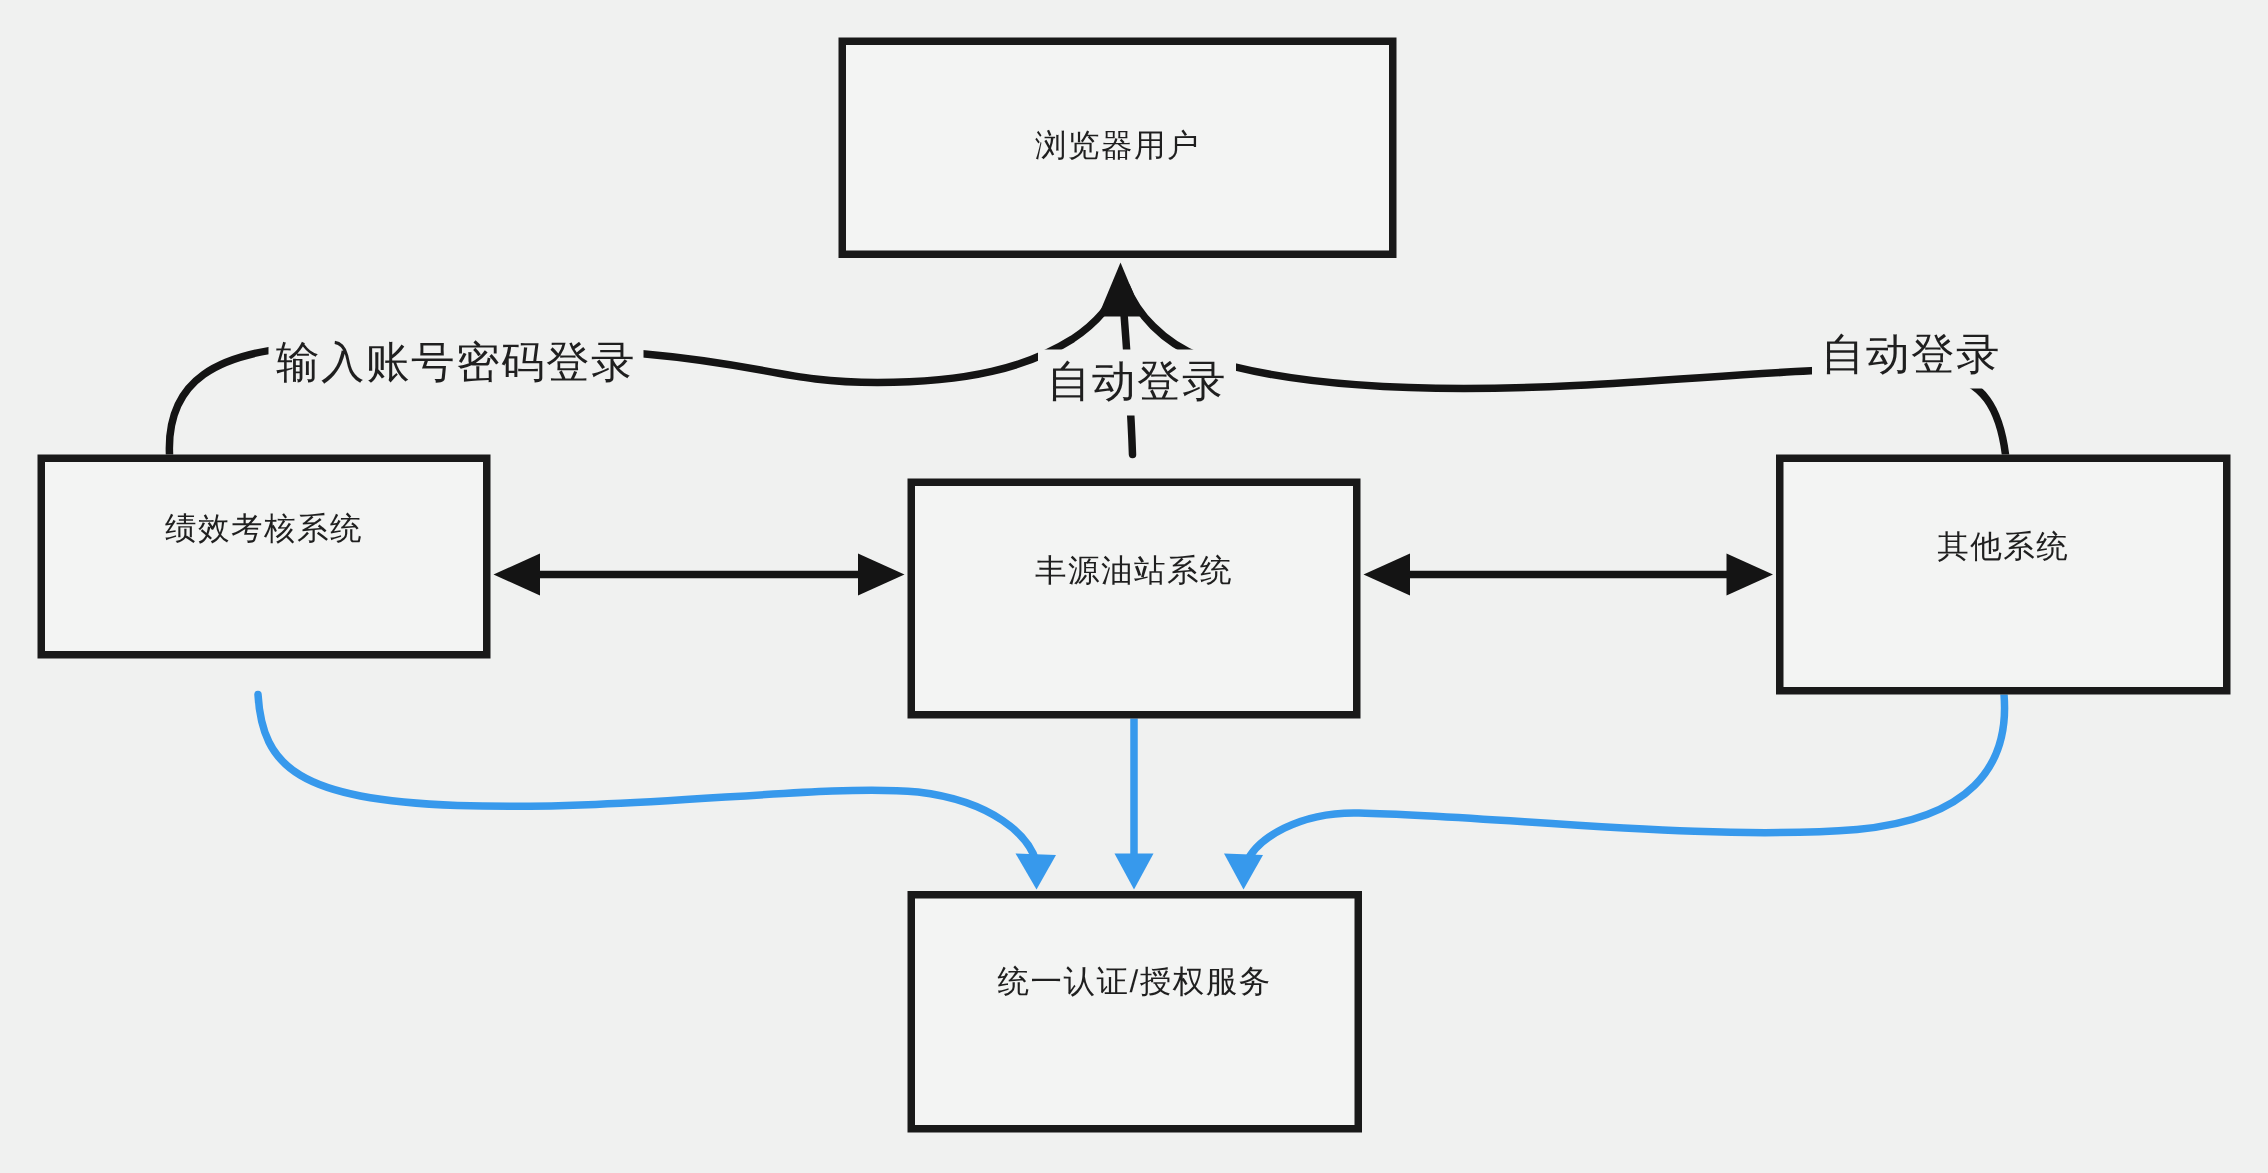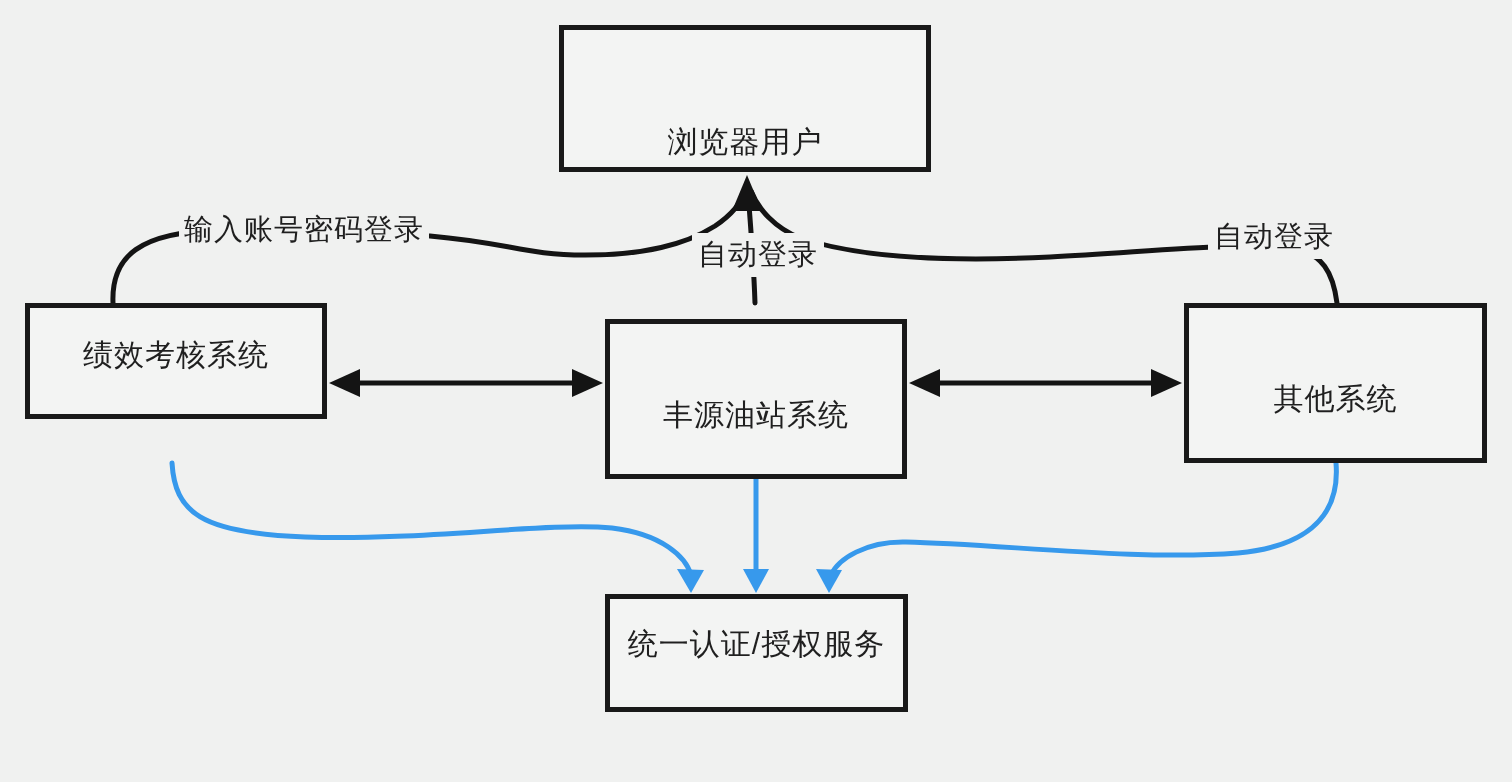--- a/index.html
+++ b/index.html
@@ -34,46 +34,46 @@
   }
   .head-black { fill: var(--line-black, #141414); stroke: none; }
   .head-blue  { fill: var(--line-blue, #3799ec); stroke: none; }
 
   .node {
     position: absolute;
     box-sizing: border-box;
     background: var(--box-fill, #f3f4f3);
     border: 5px solid var(--box-border, #191919);
     display: flex;
-    align-items: flex-end;
+    align-items: center;
     justify-content: center;
     z-index: 3;
     color: var(--text, #1f1f1f);
-    font-size: 30px;
+    font-size: 21px;
     letter-spacing: 1px;
     white-space: nowrap;
   }
   .node-browser     { left: 559px;  top: 25px;  width: 372px; height: 147px; padding-bottom: 4px; }
-  .node-performance { left: 25px;   top: 303px; width: 302px; height: 116px; padding-bottom: 38px; }
+  .node-performance { left: 25px;   top: 303px; width: 302px; height: 136px; padding-bottom: 38px; }
   .node-fuel        { left: 605px;  top: 319px; width: 302px; height: 160px; padding-bottom: 38px; }
   .node-other       { left: 1184px; top: 303px; width: 303px; height: 160px; padding-bottom: 38px; }
-  .node-auth        { left: 605px;  top: 594px; width: 303px; height: 118px; padding-bottom: 42px; }
+  .node-auth        { left: 605px;  top: 594px; width: 303px; height: 161px; padding-bottom: 42px; }
 
   .edge-label {
     position: absolute;
     z-index: 2;
     background: var(--bg, #f0f1f0);
     color: var(--text, #1f1f1f);
     font-size: 29px;
     letter-spacing: 1px;
     white-space: nowrap;
     padding: 2px 4px;
     text-align: center;
   }
-  .label-password    { left: 179px;  top: 208px; width: 242px; }
+  .label-password    { left: 179px;  top: 220px; width: 242px; }
   .label-auto-center { left: 692px;  top: 233px; width: 124px; }
   .label-auto-right  { left: 1208px; top: 215px; width: 124px; }
 
   .watermark {
     position: absolute;
     right: 14px;
     top: 737px;
     z-index: 4;
     color: var(--watermark, #c4c5c4);
     font-size: 20px;

